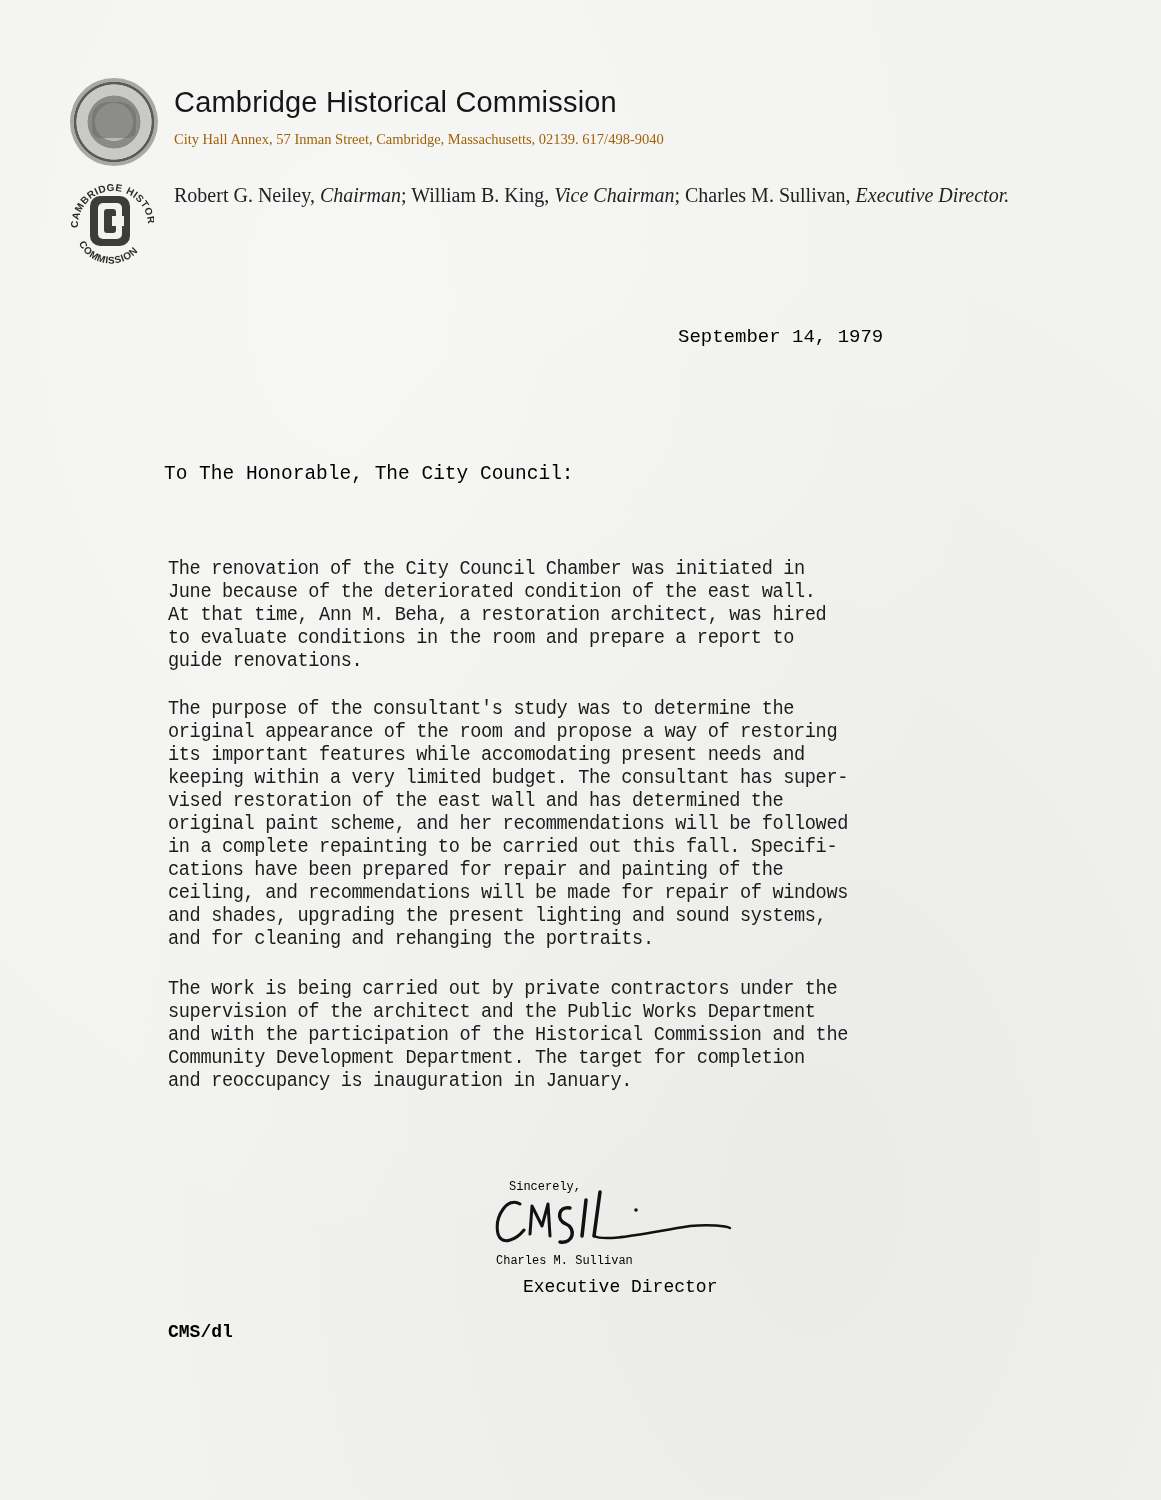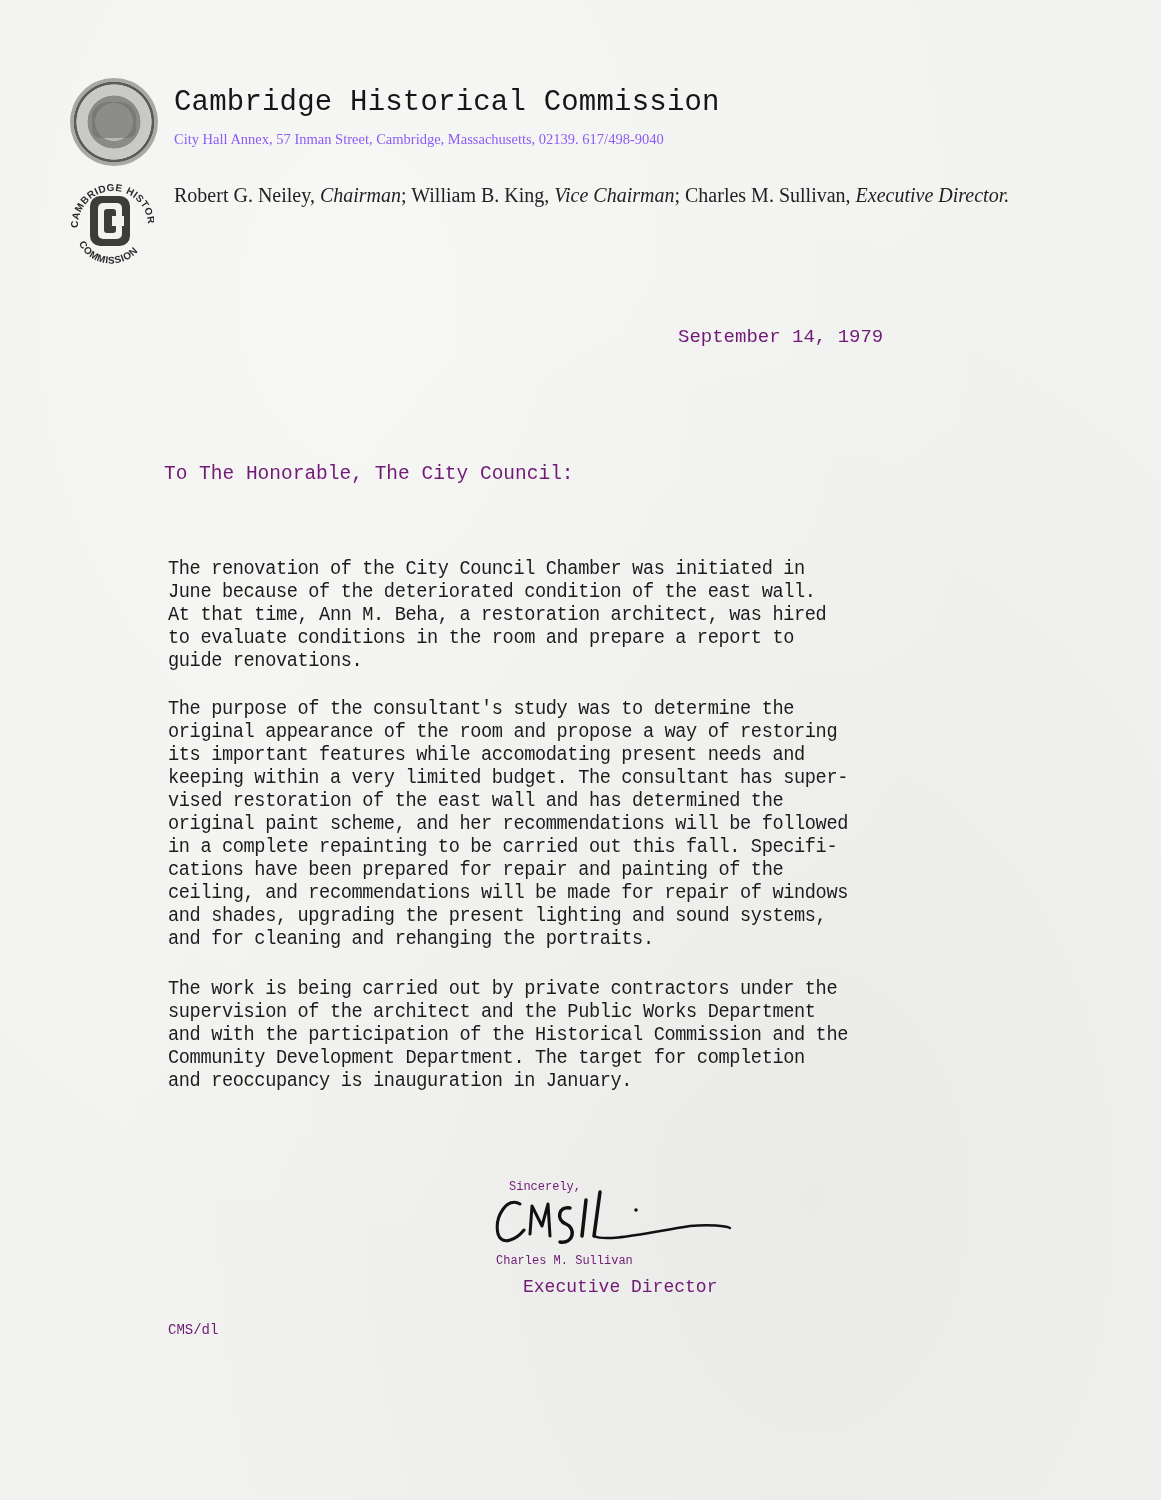--- a/index.html
+++ b/index.html
@@ -16,54 +16,54 @@
   .seal {
     left: 70px; top: 78px; width: 88px; height: 88px; border-radius: 50%;
     background: radial-gradient(circle, #b8b8b4 0 30%, #8a8a86 31% 42%, #c9c9c5 43% 60%, #5a5a58 61% 64%, #a8a8a4 65% 92%, #3a3a38 93% 100%);
   }
   .seal-inner {
     position: absolute; left: 22px; top: 24px; width: 44px; height: 36px;
     border-radius: 40% 40% 20% 20%;
     background: #6e6e6a; opacity: 0.6;
   }
   .org-title {
-    left: 174px; top: 86px; font-family: Liberation Mono, monospace;
+    left: 174px; top: 86px; font-family: Liberation Sans, sans-serif;
     font-size: 29px; color: #161616; letter-spacing: 0.2px;
   }
   .org-address {
     left: 174px; top: 131px; font-family: "Liberation Serif", serif;
-    font-size: 14.5px; color: #8b5cf6;
+    font-size: 14.5px; color: #a16207;
   }
   .logo {
     left: 68px; top: 180px; width: 86px; height: 84px;
   }
   .members {
     left: 174px; top: 184px; font-family: "Liberation Serif", serif;
     font-size: 20px; line-height: 22px; color: #222;
   }
   .members .role { font-style: italic; }
   
   .tw {
-    font-family: "Liberation Mono", monospace; color: #701a75;
+    font-family: "Liberation Mono", monospace; color: #000000;
   }
   .date { left: 678px; top: 326px; font-size: 19px; }
   .salutation { left: 164px; top: 463px; font-size: 19.5px; }
   .para {
     left: 168px; font-size: 19.5px; line-height: 23px; white-space: pre;
     letter-spacing: -0.4px; transform: scaleX(0.955); transform-origin: left top;
     font-family: "Liberation Mono", monospace;
   }
   .p1 { top: 558px; }
   .p2 { top: 698px; }
   .p3 { top: 978px; }
   .closing { left: 509px; top: 1161px; font-size: 12px; margin-top: 19px; }
   .signature { left: 490px; top: 1186px; width: 250px; height: 66px; }
   .signer-name { left: 496px; top: 1254px; font-size: 12px; }
   .signer-title { left: 523px; top: 1277px; font-size: 18px; }
-  .initials { left: 168px; top: 1322px; font-size: 14px; }
+  .initials { left: 168px; top: 1322px; font-size: 18px; font-weight: bold; }
 </style>
 </head>
 <body>
 
 <div class="abs seal">
   <div class="seal-inner"></div>
 </div>
 <div class="abs org-title">Cambridge Historical Commission</div>
 <div class="abs org-address">City Hall Annex, 57 Inman Street, Cambridge, Massachusetts, 02139. 617/498-9040</div>
 

